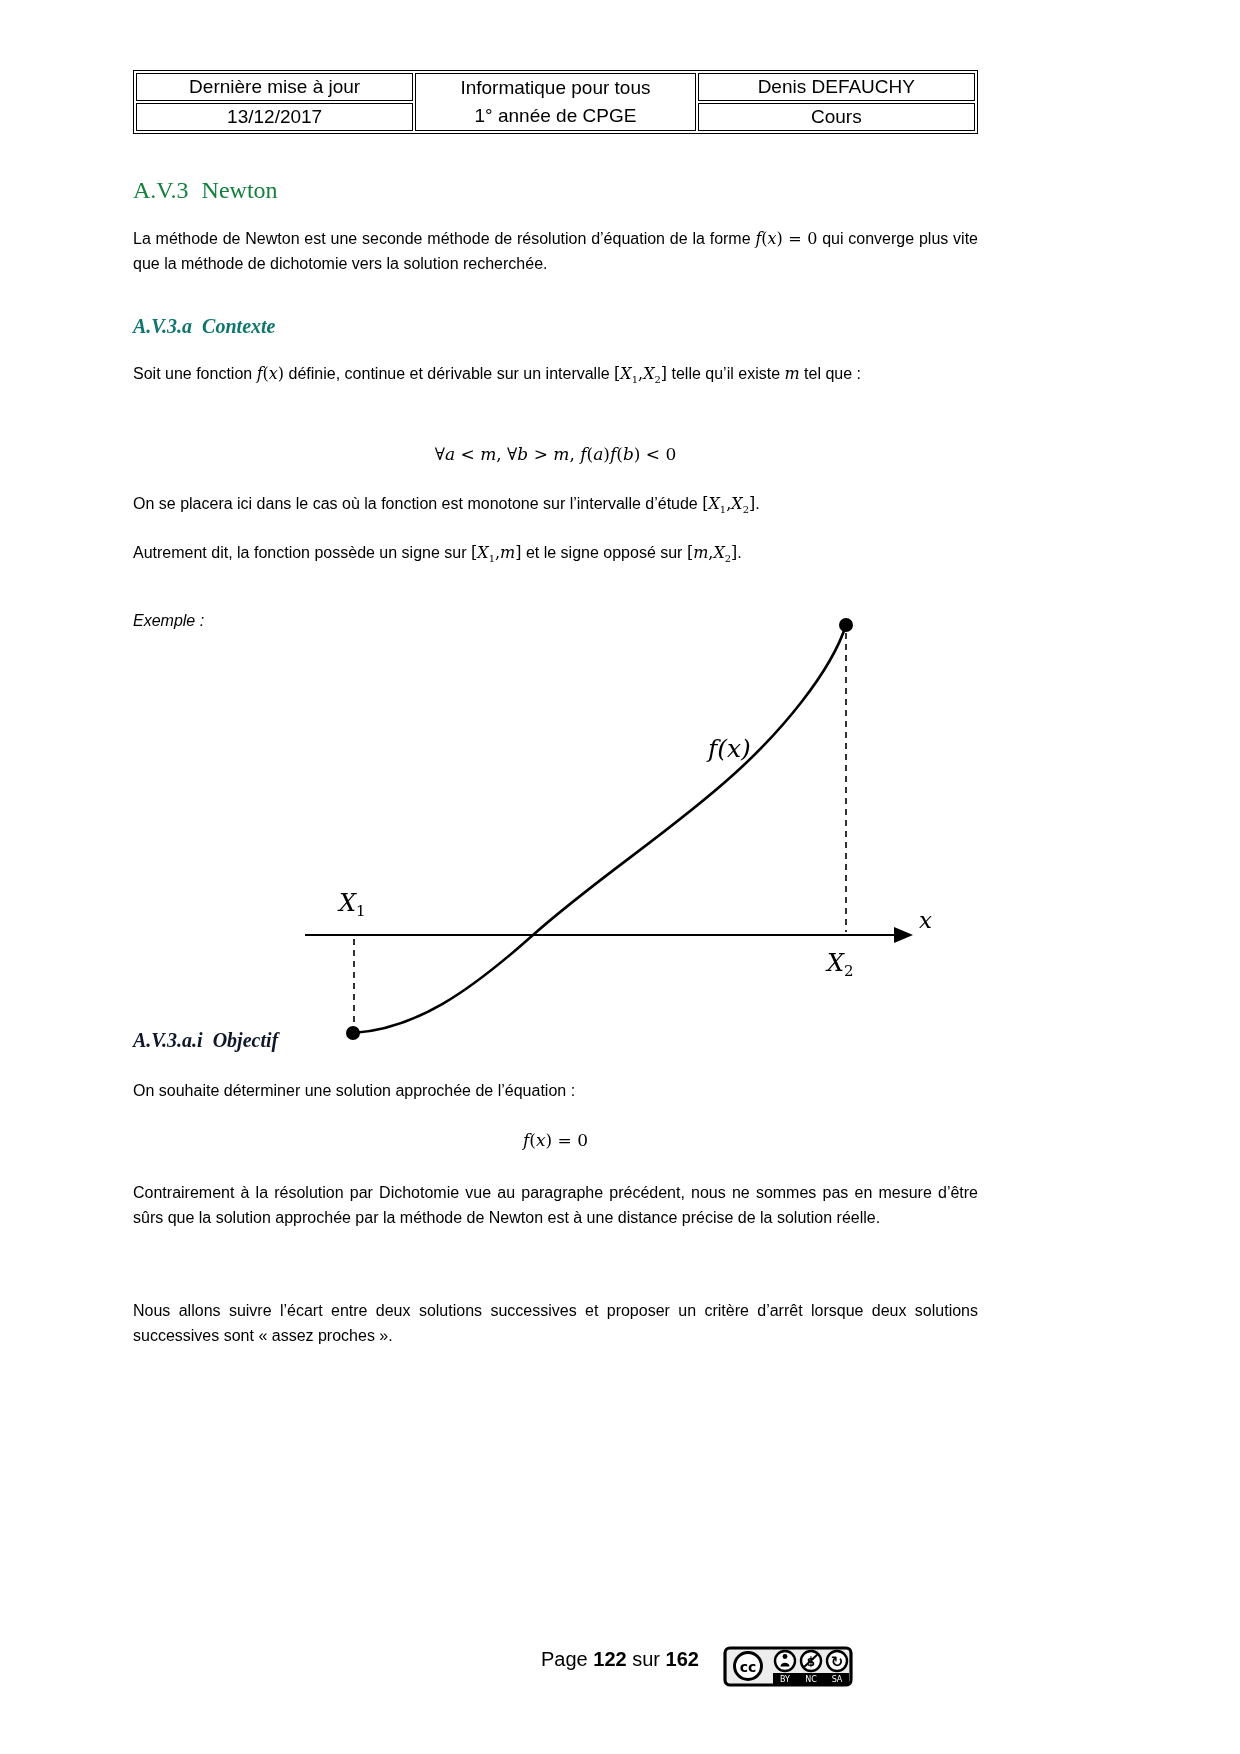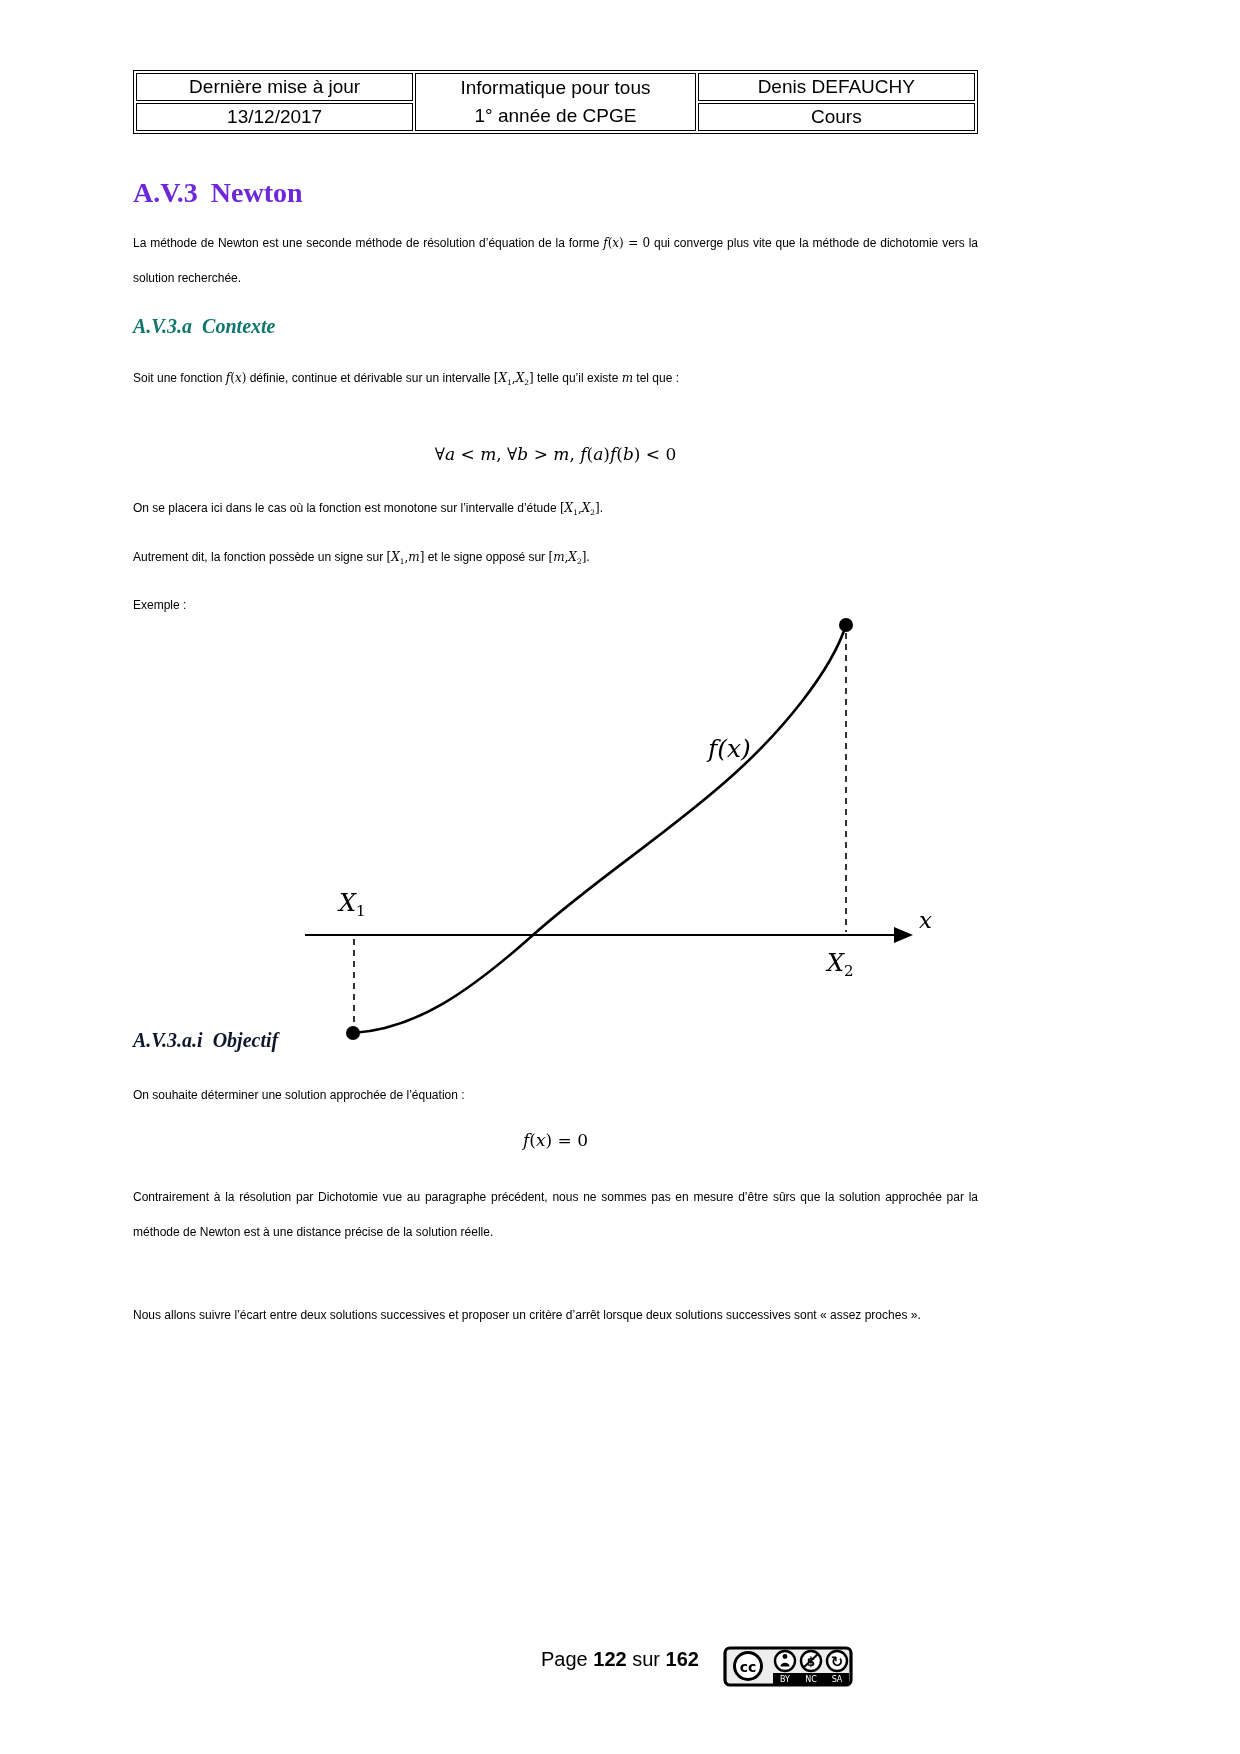--- a/index.html
+++ b/index.html
@@ -8,27 +8,27 @@
   .abs{position:absolute;}
 
   
   .htable{position:absolute;left:133px;top:70px;width:845px;
           border-collapse:separate;border-spacing:2px;border:1.5px solid #000;
           font-size:19px;text-align:center;color:#000;}
   .htable td{border:1.4px solid #000;height:26px;padding:0 12px;vertical-align:middle;}
   .htable td.mid div{line-height:28px;}
 
   
-  .h1{font-family:"Liberation Serif",serif;font-weight:bold;font-size:28px;line-height:1.2;color:#6d28d9;}
+  .h1{font-family:"Liberation Serif",serif;font-weight:normal;font-size:24px;line-height:1.2;color:#15803d;}
   .h2{font-family:"Liberation Serif",serif;font-weight:bold;font-size:20px;line-height:1.2;color:#0f766e;font-style:italic;}
   .h3{font-family:"Liberation Serif",serif;font-weight:bold;font-style:italic;font-size:20px;line-height:1.2;color:#0f172a;}
   .hnum{margin-right:13px;}
 
   
-  .para{left:133px;width:845px;font-size:12px;line-height:35px;text-align:justify;}
+  .para{left:133px;width:845px;font-size:16px;line-height:25px;text-align:justify;}
   .formula{left:133px;width:845px;font-size:17px;line-height:31px;text-align:center;}
 
   
   .m{font-family:"DejaVu Serif",serif;font-style:italic;}
   .mu{font-family:"DejaVu Serif",serif;font-style:normal;}
   sub{font-family:"DejaVu Serif",serif;font-size:0.62em;}
 
   
   .footer-text{left:0;top:1644px;width:1240px;text-align:center;font-size:20px;line-height:31px;}
   .b{font-weight:bold;}
@@ -74,21 +74,21 @@
   </div>
 
   <div class="abs para" style="top:361px;"><span>Soit une fonction </span><span class="m">f</span><span class="mu">(</span><span class="m">x</span><span class="mu">)</span><span> définie, continue et dérivable sur un intervalle </span><span class="mu">[</span><span class="m">X</span><sub>1</sub><span class="mu">,</span><span class="m">X</span><sub>2</sub><span class="mu">]</span><span> telle qu’il existe </span><span class="m">m</span><span> tel que :</span></div>
 
   <div class="abs formula" style="top:439px;"><span class="mu">∀</span><span class="m">a</span><span class="mu"> &lt; </span><span class="m">m</span><span class="mu">, </span><span class="mu">∀</span><span class="m">b</span><span class="mu"> &gt; </span><span class="m">m</span><span class="mu">, </span><span class="m">f</span><span class="mu">(</span><span class="m">a</span><span class="mu">)</span><span class="m">f</span><span class="mu">(</span><span class="m">b</span><span class="mu">)</span><span class="mu"> &lt; 0</span></div>
 
   <div class="abs para" style="top:491px;"><span>On se placera ici dans le cas où la fonction est monotone sur l’intervalle d’étude </span><span class="mu">[</span><span class="m">X</span><sub>1</sub><span class="mu">,</span><span class="m">X</span><sub>2</sub><span class="mu">]</span><span>.</span></div>
 
   <div class="abs para" style="top:540px;"><span>Autrement dit, la fonction possède un signe sur </span><span class="mu">[</span><span class="m">X</span><sub>1</sub><span class="mu">,</span><span class="m">m</span><span class="mu">]</span><span> et le signe opposé sur </span><span class="mu">[</span><span class="m">m</span><span class="mu">,</span><span class="m">X</span><sub>2</sub><span class="mu">]</span><span>.</span></div>
 
-  <div class="abs para" style="top:588px;"><span>Exemple :</span></div>
+  <div class="abs para" style="top:608px;font-style:italic;"><span>Exemple :</span></div>
 
   <svg class="figure-svg" width="845" height="425" viewBox="0 0 845 425">
 
     <line x1="172" y1="320" x2="770" y2="320" stroke="#000" stroke-width="2"></line>
     <polygon points="780,320 761,312 761,328" fill="#000"></polygon>
 
     <line x1="221" y1="324" x2="221" y2="410" stroke="#000" stroke-width="1.6" stroke-dasharray="6 5"></line>
     <line x1="713" y1="18" x2="713" y2="317" stroke="#000" stroke-width="1.6" stroke-dasharray="6 5"></line>
 
     <path d="M 220 418 C 283 414 336 377 400 320 C 464 263 537 217 600 160 C 648 117 698 57 713 10" fill="none" stroke="#000" stroke-width="2.6"></path>

